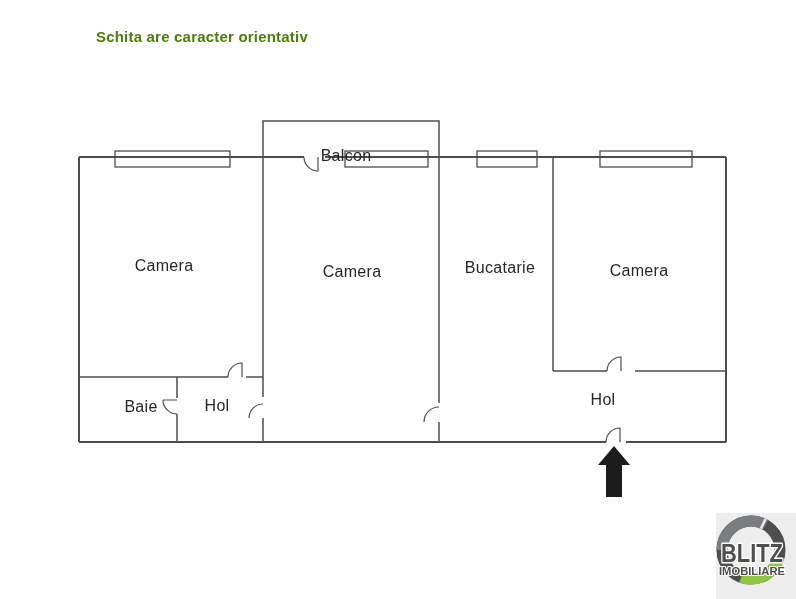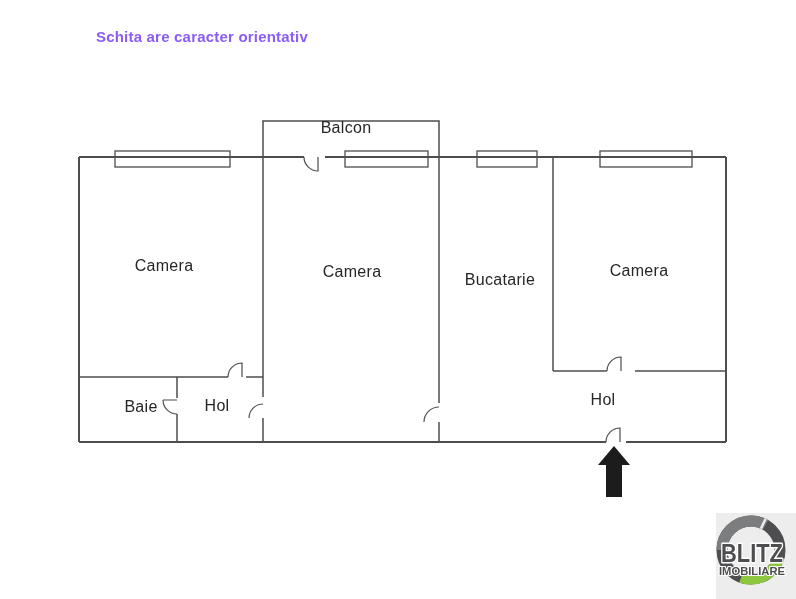--- a/index.html
+++ b/index.html
@@ -5,21 +5,21 @@
   html,body{margin:0;padding:0;background:#fff;}
   .stage{
     position:relative;
     width:796px;height:599px;
     background:#ffffff;
     font-family:"Liberation Sans", sans-serif;
     overflow:hidden;
   }
   .disclaimer{
     position:absolute;left:96px;top:28px;
-    font-size:15px;font-weight:600;color:#8b5cf6;
+    font-size:15px;font-weight:600;color:#4d7c0f;
     letter-spacing:0.2px;white-space:nowrap;
   }
   .room-label{
     position:absolute;
     transform:translate(-50%,-50%);
     font-size:16px;font-weight:500;color:#262626;
     letter-spacing:0.3px;white-space:nowrap;
   }
   svg{position:absolute;left:0;top:0;}
   .logo-brand{
@@ -82,20 +82,20 @@
       <line x1="765.6" y1="518.7" x2="760.9" y2="528.7" stroke="#ededed" stroke-width="2.5"></line>
       <text class="logo-brand" x="752" y="562" textLength="62" lengthAdjust="spacingAndGlyphs">BLITZ</text>
       <text class="logo-sub" x="752" y="574.5" textLength="66" lengthAdjust="spacingAndGlyphs">IMOBILIARE</text>
     </g>
   </svg>
 
   <div class="disclaimer">Schita are caracter orientativ</div>
 
   <div class="room-label" style="left:164px;top:266px;">Camera</div>
   <div class="room-label" style="left:352px;top:272px;">Camera</div>
-  <div class="room-label" style="left:500px;top:280px;">Bucatarie</div>
+  <div class="room-label" style="left:500px;top:268px;">Bucatarie</div>
   <div class="room-label" style="left:639px;top:271px;">Camera</div>
-  <div class="room-label" style="left:346px;top:128px;">Balcon</div>
+  <div class="room-label" style="left:346px;top:156px;">Balcon</div>
   <div class="room-label" style="left:125px;top:407px;margin-left:16px;">Baie</div>
   <div class="room-label" style="left:217px;top:406px;">Hol</div>
   <div class="room-label" style="left:603px;top:400px;">Hol</div>
 
 </div>
 
 </body></html>

